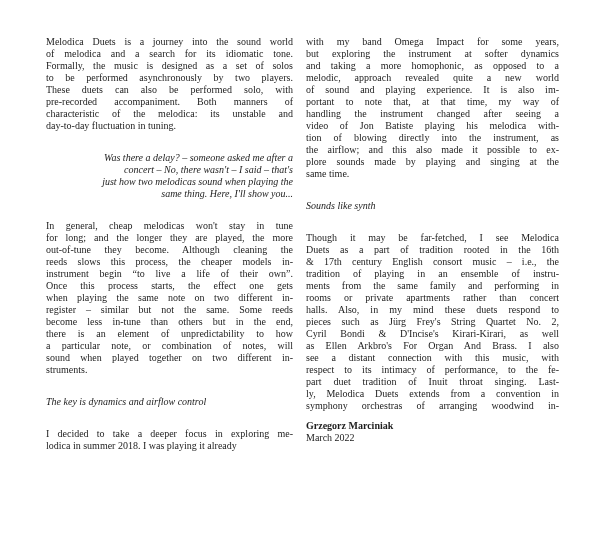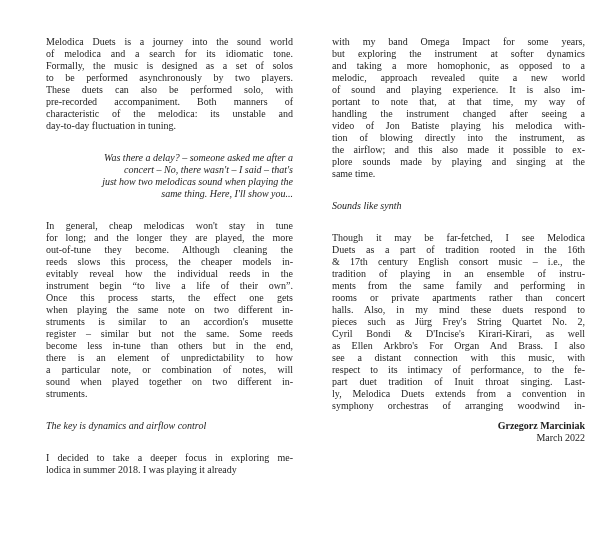--- a/index.html
+++ b/index.html
@@ -17,21 +17,21 @@
     line-height: 12px;
     color: #1c1c1c;
     overflow: hidden;
     padding-left: 16px;
   }
   .column {
     position: absolute;
     top: 36px;
   }
   .column-left  { left: 46px;  width: 247px; }
-  .column-right { left: 332px; width: 253px; }
+  .column-right { left: 306px; width: 253px; }
 
   .block { margin: 0; }
 
   
   .b-body .line {
     text-align: justify;
     text-align-last: justify;
   }
   .b-body .line.last {
     text-align-last: auto;
@@ -46,23 +46,23 @@
   .b-heading {
     margin: 20px 0;
     font-style: italic;
   }
   .b-heading .line { }
 
   .b-signature-name {
     margin-top: 8px;
     font-weight: bold;
   }
-  .b-signature-name .line { text-align: right; }
+  .b-signature-name .line { }
 
-  .b-signature-date .line { text-align: right; }
+  .b-signature-date .line { }
 </style>
 </head>
 <body>
 
 <div class="page" style="background: rgb(255, 255, 255); color: rgb(28, 28, 28);">
   <div class="column column-left">
       <div class="block b-body">
         <div class="line">Melodica Duets is a journey into the sound world</div>
         <div class="line">of melodica and a search for its idiomatic tone.</div>
         <div class="line">Formally, the music is designed as a set of solos</div>
@@ -76,25 +76,23 @@
         <div class="line">Was there a delay? – someone asked me after a</div>
         <div class="line">concert – No, there wasn't – I said – that's</div>
         <div class="line">just how two melodicas sound when playing the</div>
         <div class="line last">same thing. Here, I'll show you...</div>
       </div>
       <div class="block b-body">
         <div class="line">In general, cheap melodicas won't stay in tune</div>
         <div class="line">for long; and the longer they are played, the more</div>
         <div class="line">out-of-tune they become. Although cleaning the</div>
         <div class="line">reeds slows this process, the cheaper models in-</div>
-        <div class="line">evitably reveal how the individual reeds in the</div>
         <div class="line">instrument begin “to live a life of their own”.</div>
         <div class="line">Once this process starts, the effect one gets</div>
         <div class="line">when playing the same note on two different in-</div>
-        <div class="line">struments is similar to an accordion's musette</div>
         <div class="line">register – similar but not the same. Some reeds</div>
         <div class="line">become less in-tune than others but in the end,</div>
         <div class="line">there is an element of unpredictability to how</div>
         <div class="line">a particular note, or combination of notes, will</div>
         <div class="line">sound when played together on two different in-</div>
         <div class="line last">struments.</div>
       </div>
       <div class="block b-heading">
         <div class="line last">The key is dynamics and airflow control</div>
       </div>

